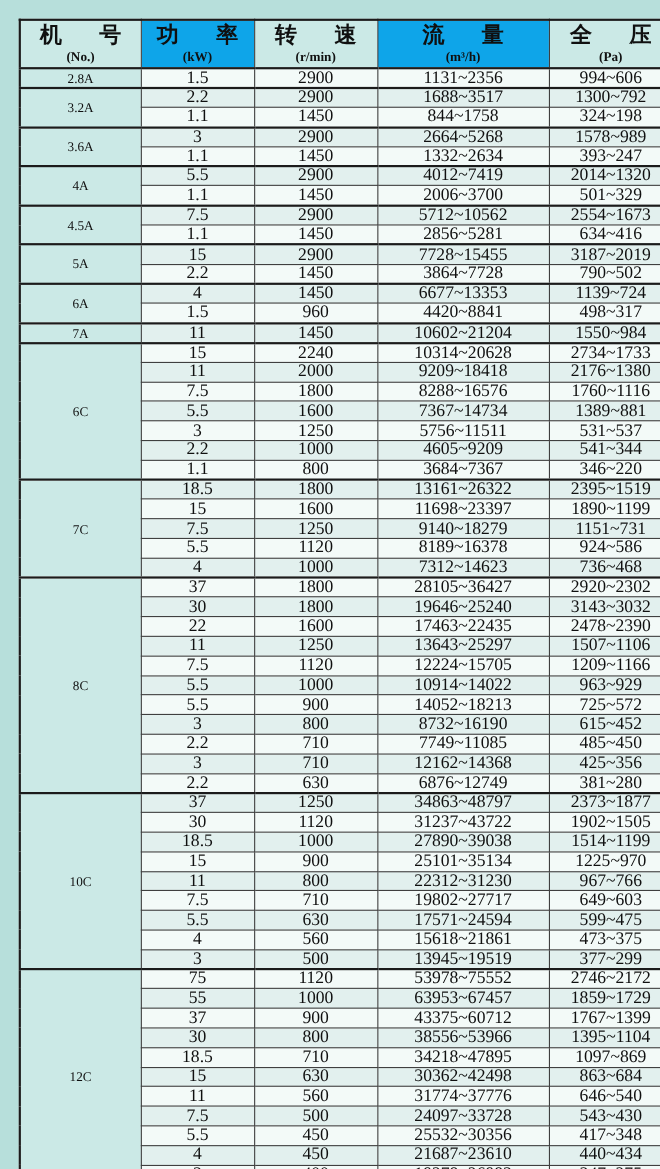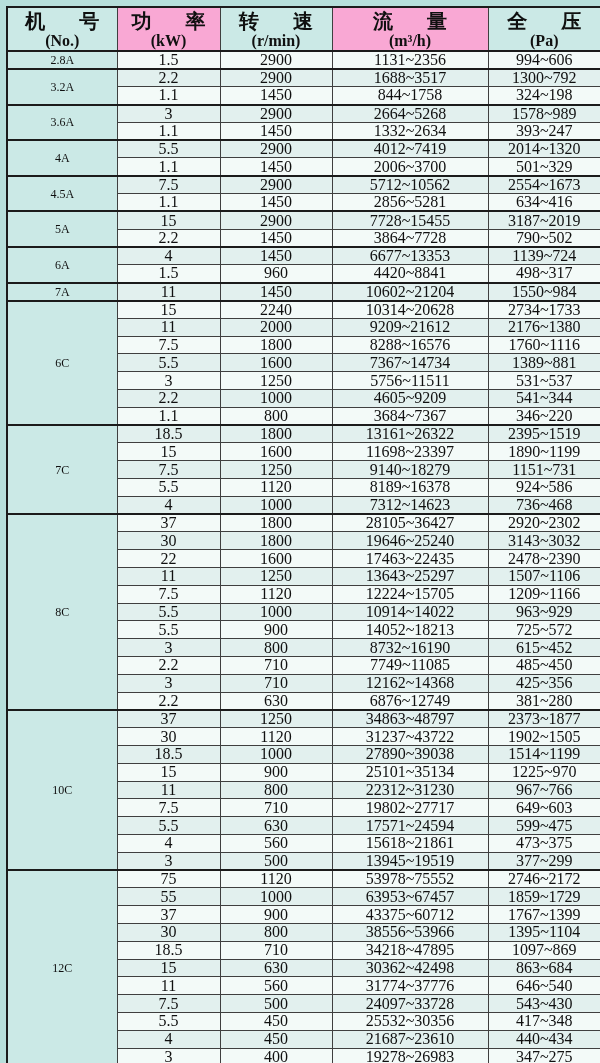--- a/index.html
+++ b/index.html
@@ -5,21 +5,21 @@
   * { margin: 0; padding: 0; box-sizing: border-box; }
   html, body { width: 600px; }
   body {
     font-family: "Liberation Serif", "DejaVu Serif", serif;
     background: #ffffff;
   }
   .page {
     width: 600px;
     height: 1063px;
     background: #b7dfdb;
-    padding: 6px;
+    padding: 17px;
     overflow: hidden;
   }
   table.spec {
     width: 596px;
     height: 1058px;
     border-collapse: collapse;
     table-layout: fixed;
     background: #f3faf8;
     border: 2px solid #1b1b1b;
   }
@@ -35,31 +35,31 @@
     vertical-align: middle;
     color: #101010;
     padding: 0;
     overflow: hidden;
     white-space: nowrap;
   }
   thead th {
     height: 44px;
     border-bottom: 2px solid #1b1b1b;
     font-weight: bold;
-    background: #f9a8d4;
+    background: #0ea5e9;
   }
   thead th:nth-child(odd) { background: #cbe9e6; }
   .th-zh {
     font-size: 20px;
     line-height: 22px;
     letter-spacing: 0.35em;
     text-indent: 0.35em;
   }
   .th-unit {
-    font-size: 16px;
+    font-size: 12px;
     line-height: 17px;
     font-weight: bold;
   }
   tbody td {
     font-size: 16px;
     line-height: 1;
     height: 17.8px;
   }
   td.model {
     background: #cbe9e6 !important;
@@ -201,21 +201,21 @@
         <tr class="band-a group-start">
           <td rowspan="7" class="model">6C</td>
           <td>15</td>
           <td>2240</td>
           <td>10314~20628</td>
           <td>2734~1733</td>
         </tr>
         <tr class="band-b">
           <td>11</td>
           <td>2000</td>
-          <td>9209~21612</td>
+          <td>9209~18418</td>
           <td>2176~1380</td>
         </tr>
         <tr class="band-a">
           <td>7.5</td>
           <td>1800</td>
           <td>8288~16576</td>
           <td>1760~1116</td>
         </tr>
         <tr class="band-b">
           <td>5.5</td>

